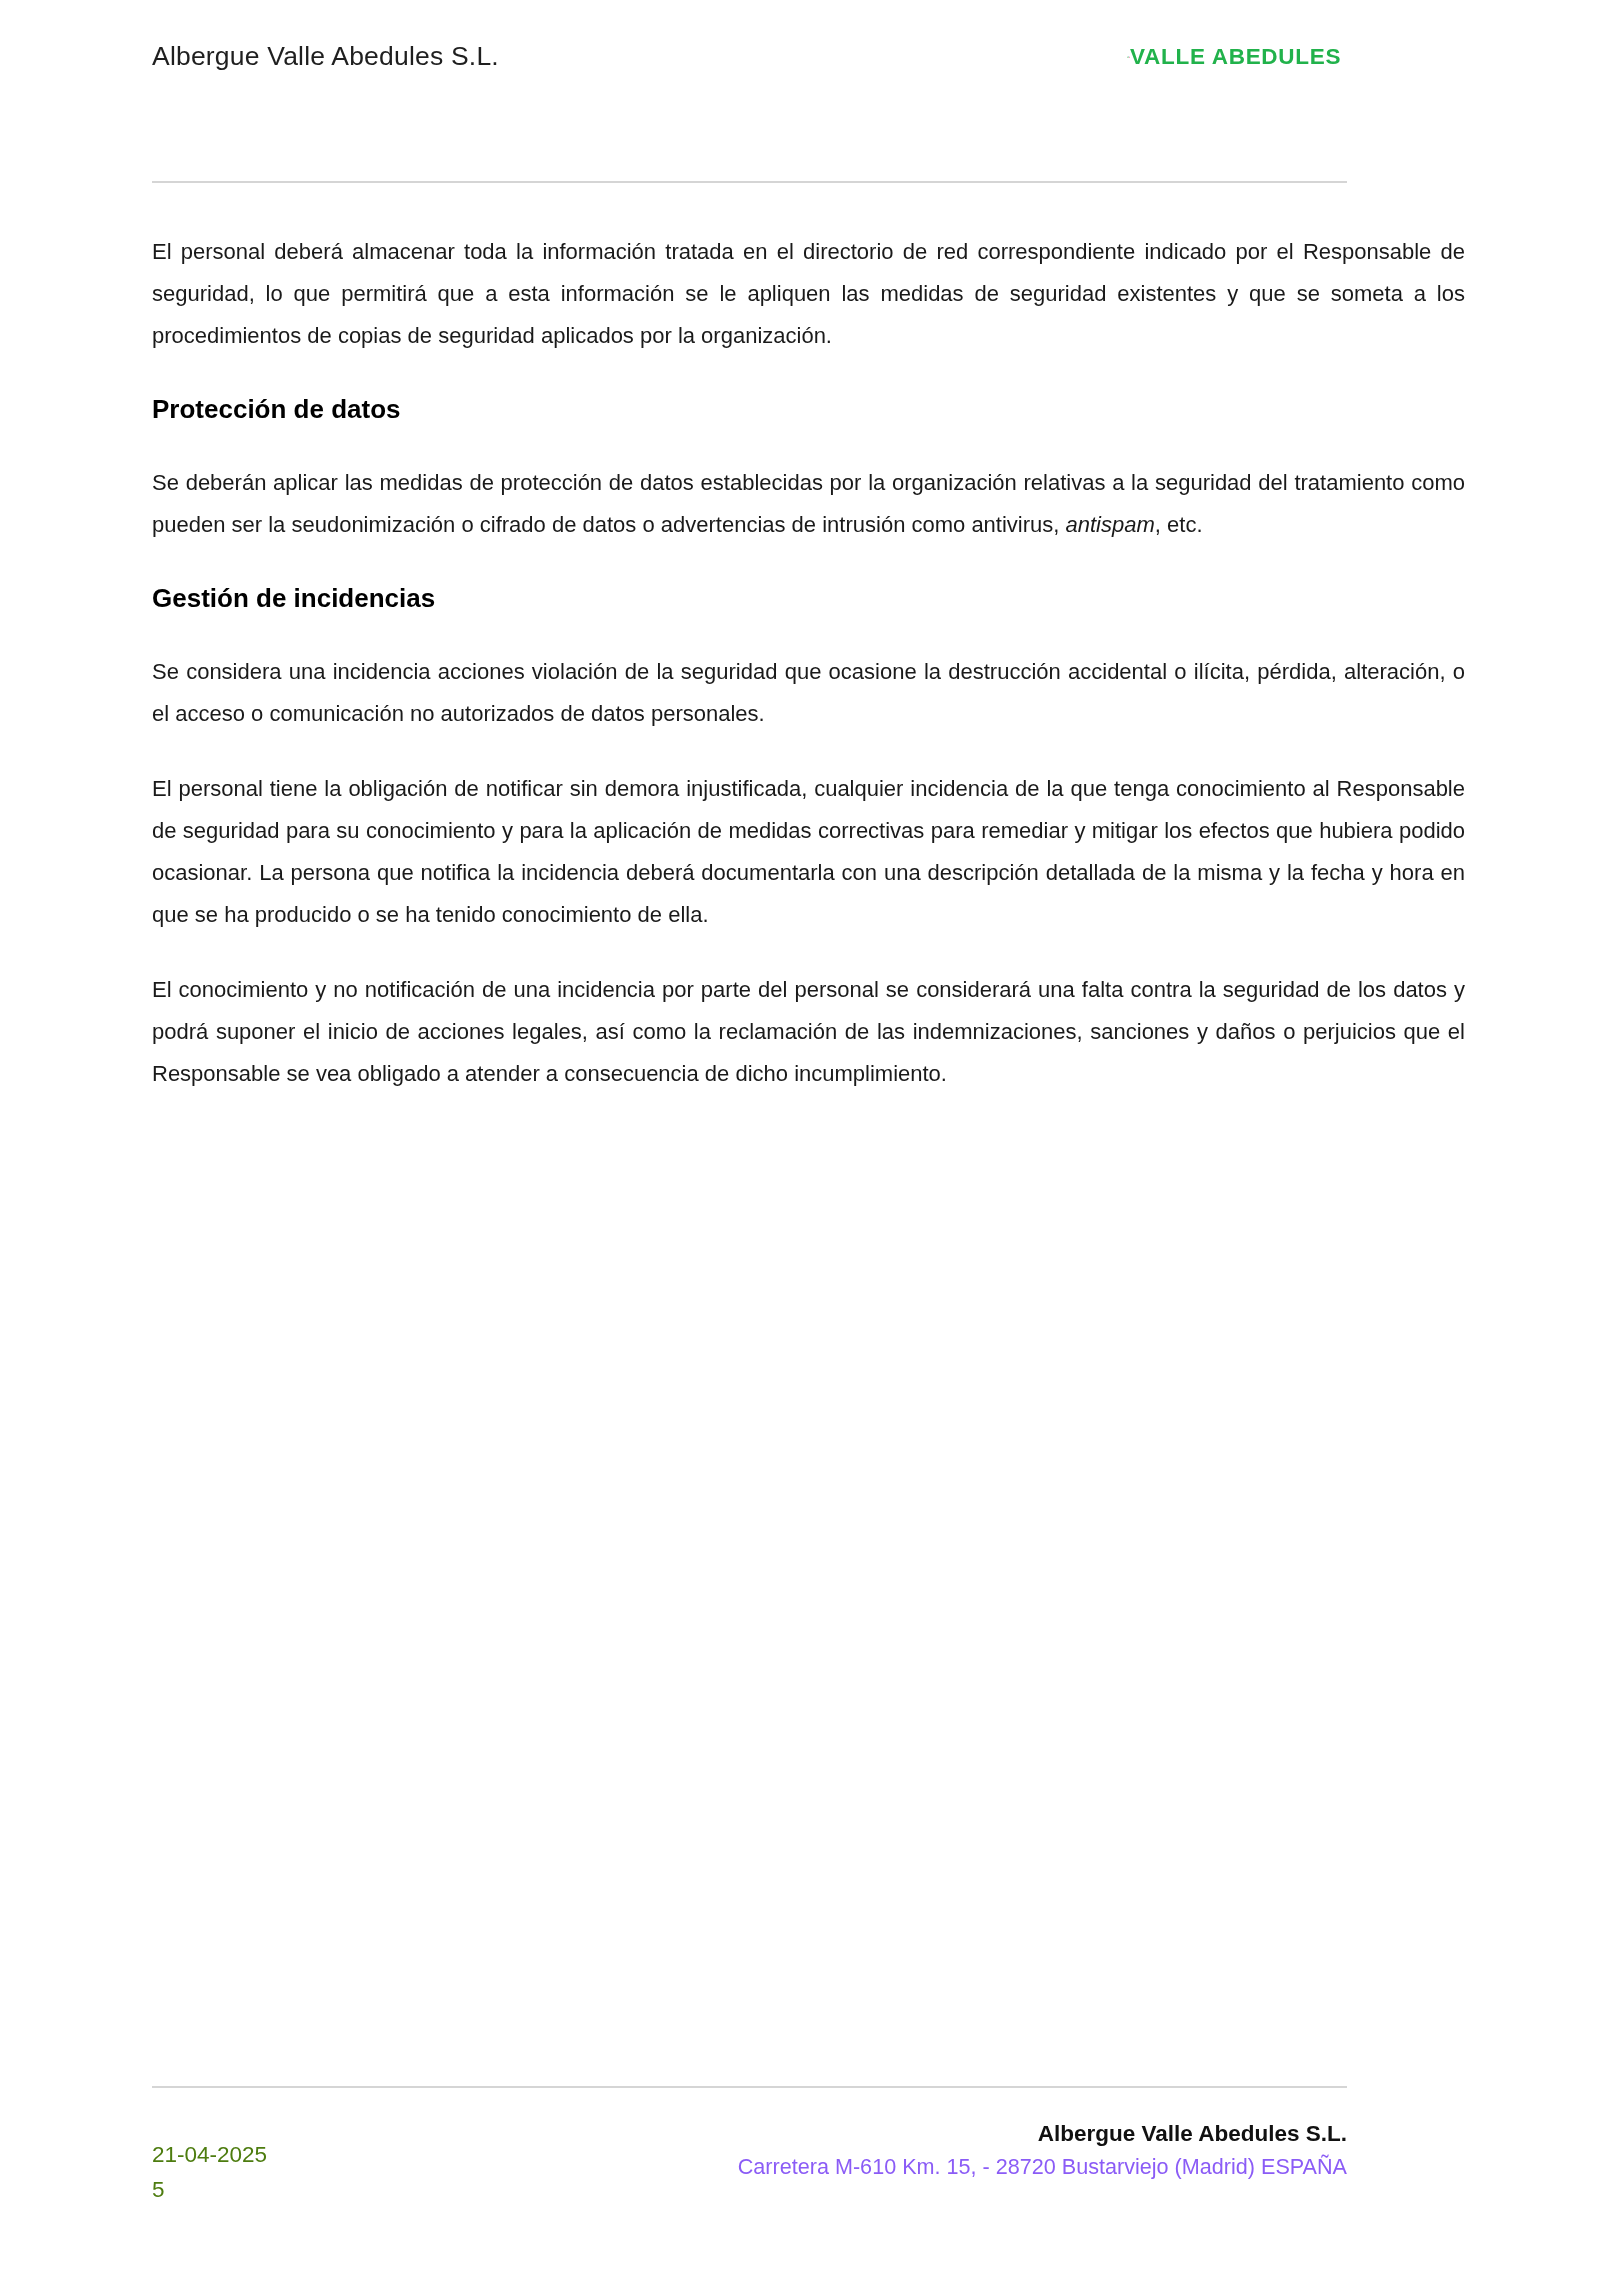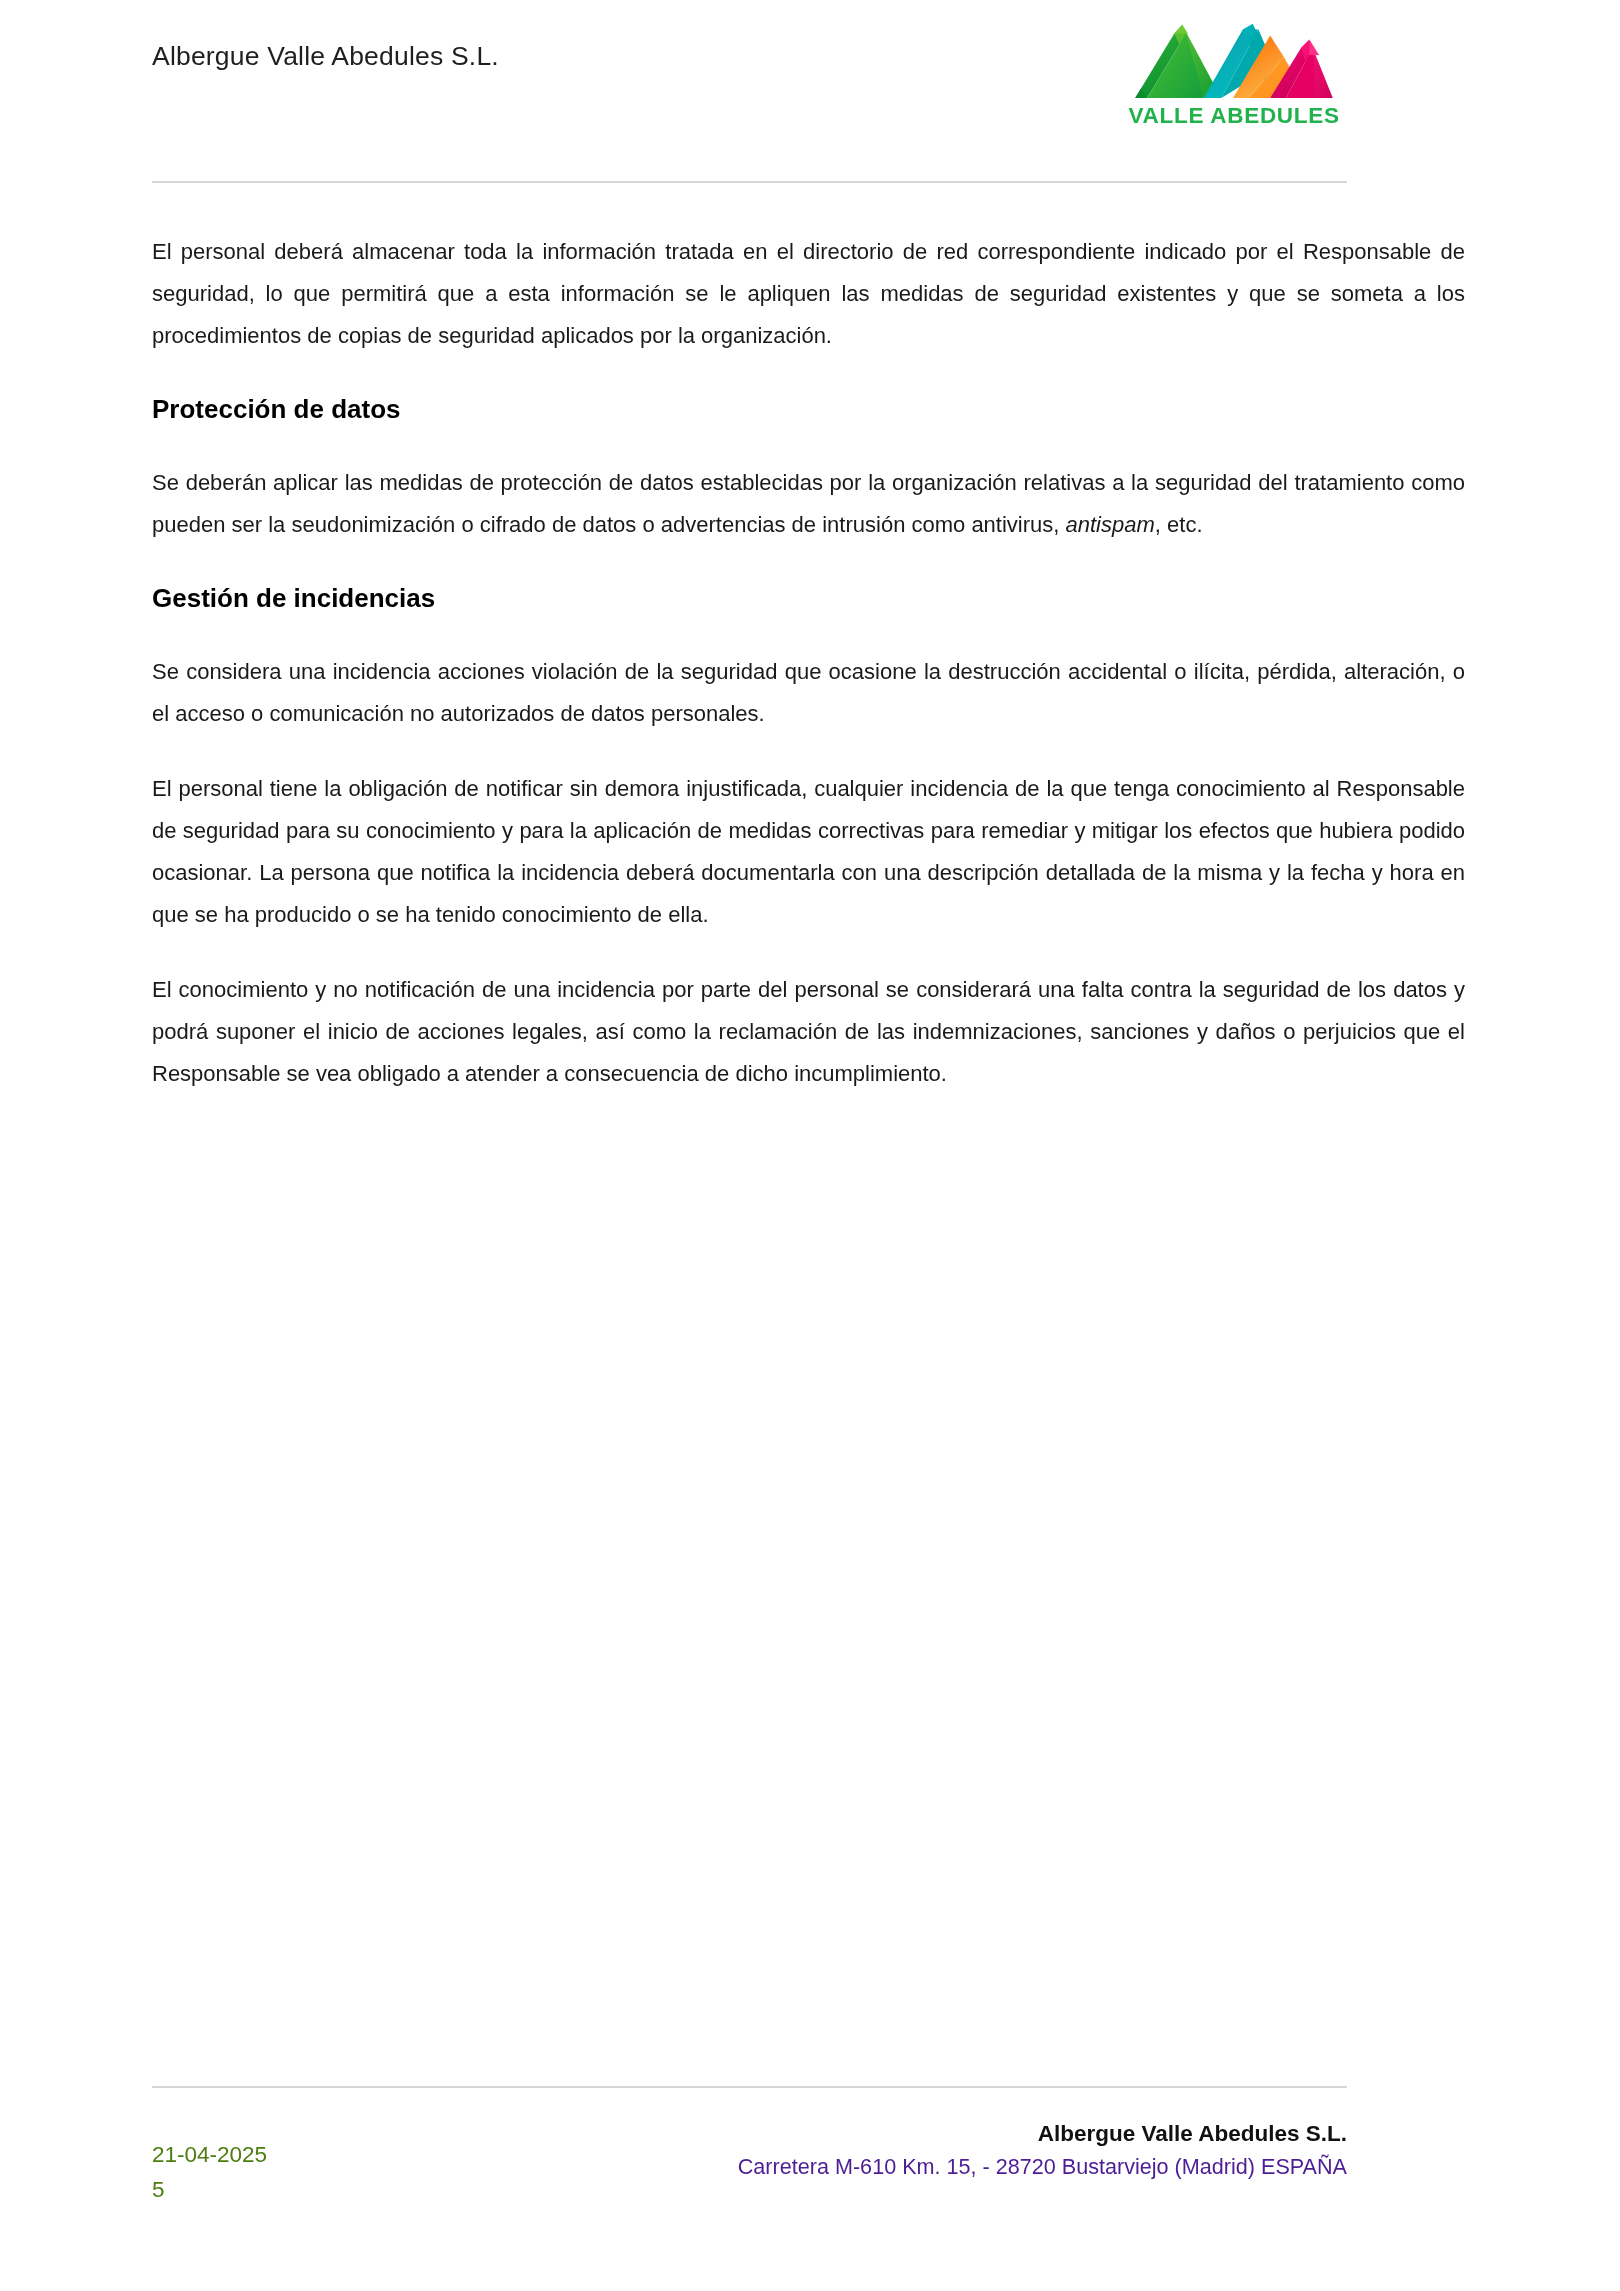--- a/index.html
+++ b/index.html
@@ -39,21 +39,20 @@
     letter-spacing: 0.2px;
     color: #1f1f1f;
     margin-top: 41px;
     white-space: nowrap;
   }
   .logo-block {
     margin-top: 11.8px;
     margin-right: 5.9px;
     width: 214px;
     display: flex;
-    flex-direction: column;
     align-items: center;
   }
   .logo-mark {
     width: 214px;
     height: 90px;
     display: block;
   }
   .logo-word {
     font-size: 22.5px;
     font-weight: bold;
@@ -120,21 +119,21 @@
   .footer-company {
     font-size: 22.5px;
     font-weight: bold;
     line-height: 33px;
     color: #111111;
     white-space: nowrap;
   }
   .footer-address {
     font-size: 21.6px;
     line-height: 33px;
-    color: #4c1d95;
+    color: #8b5cf6;
     white-space: nowrap;
   }
 </style>
 </head>
 <body>
 
 <div class="page">
 
   <div class="header">
     <div class="header-inner">

